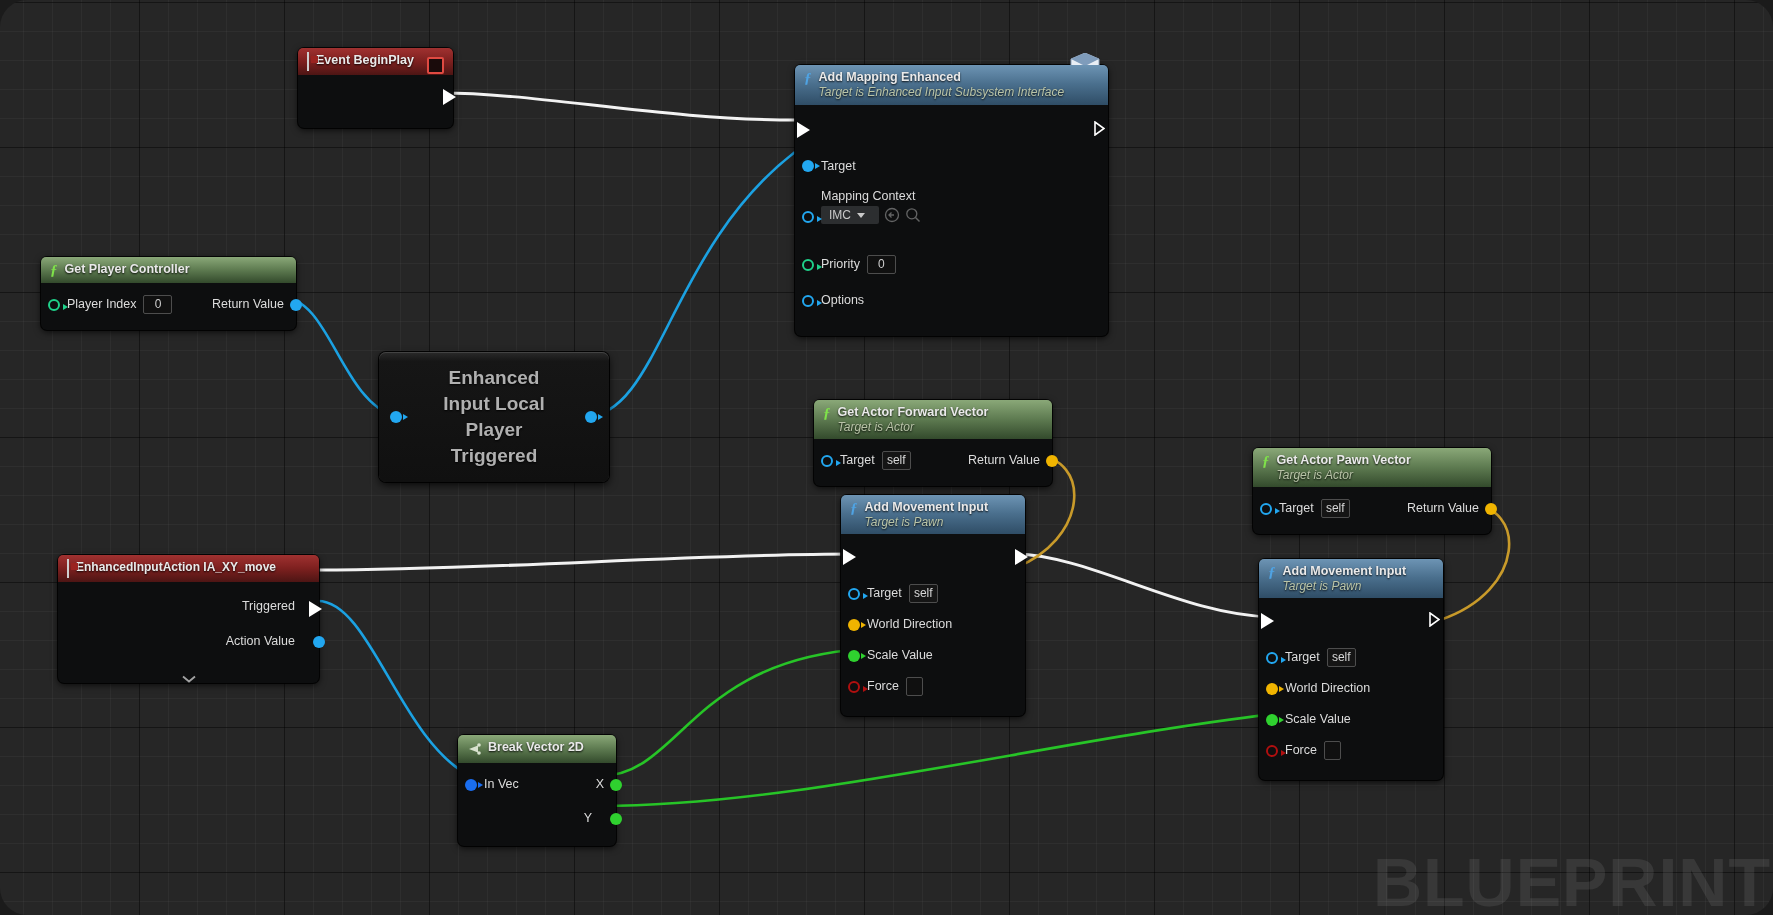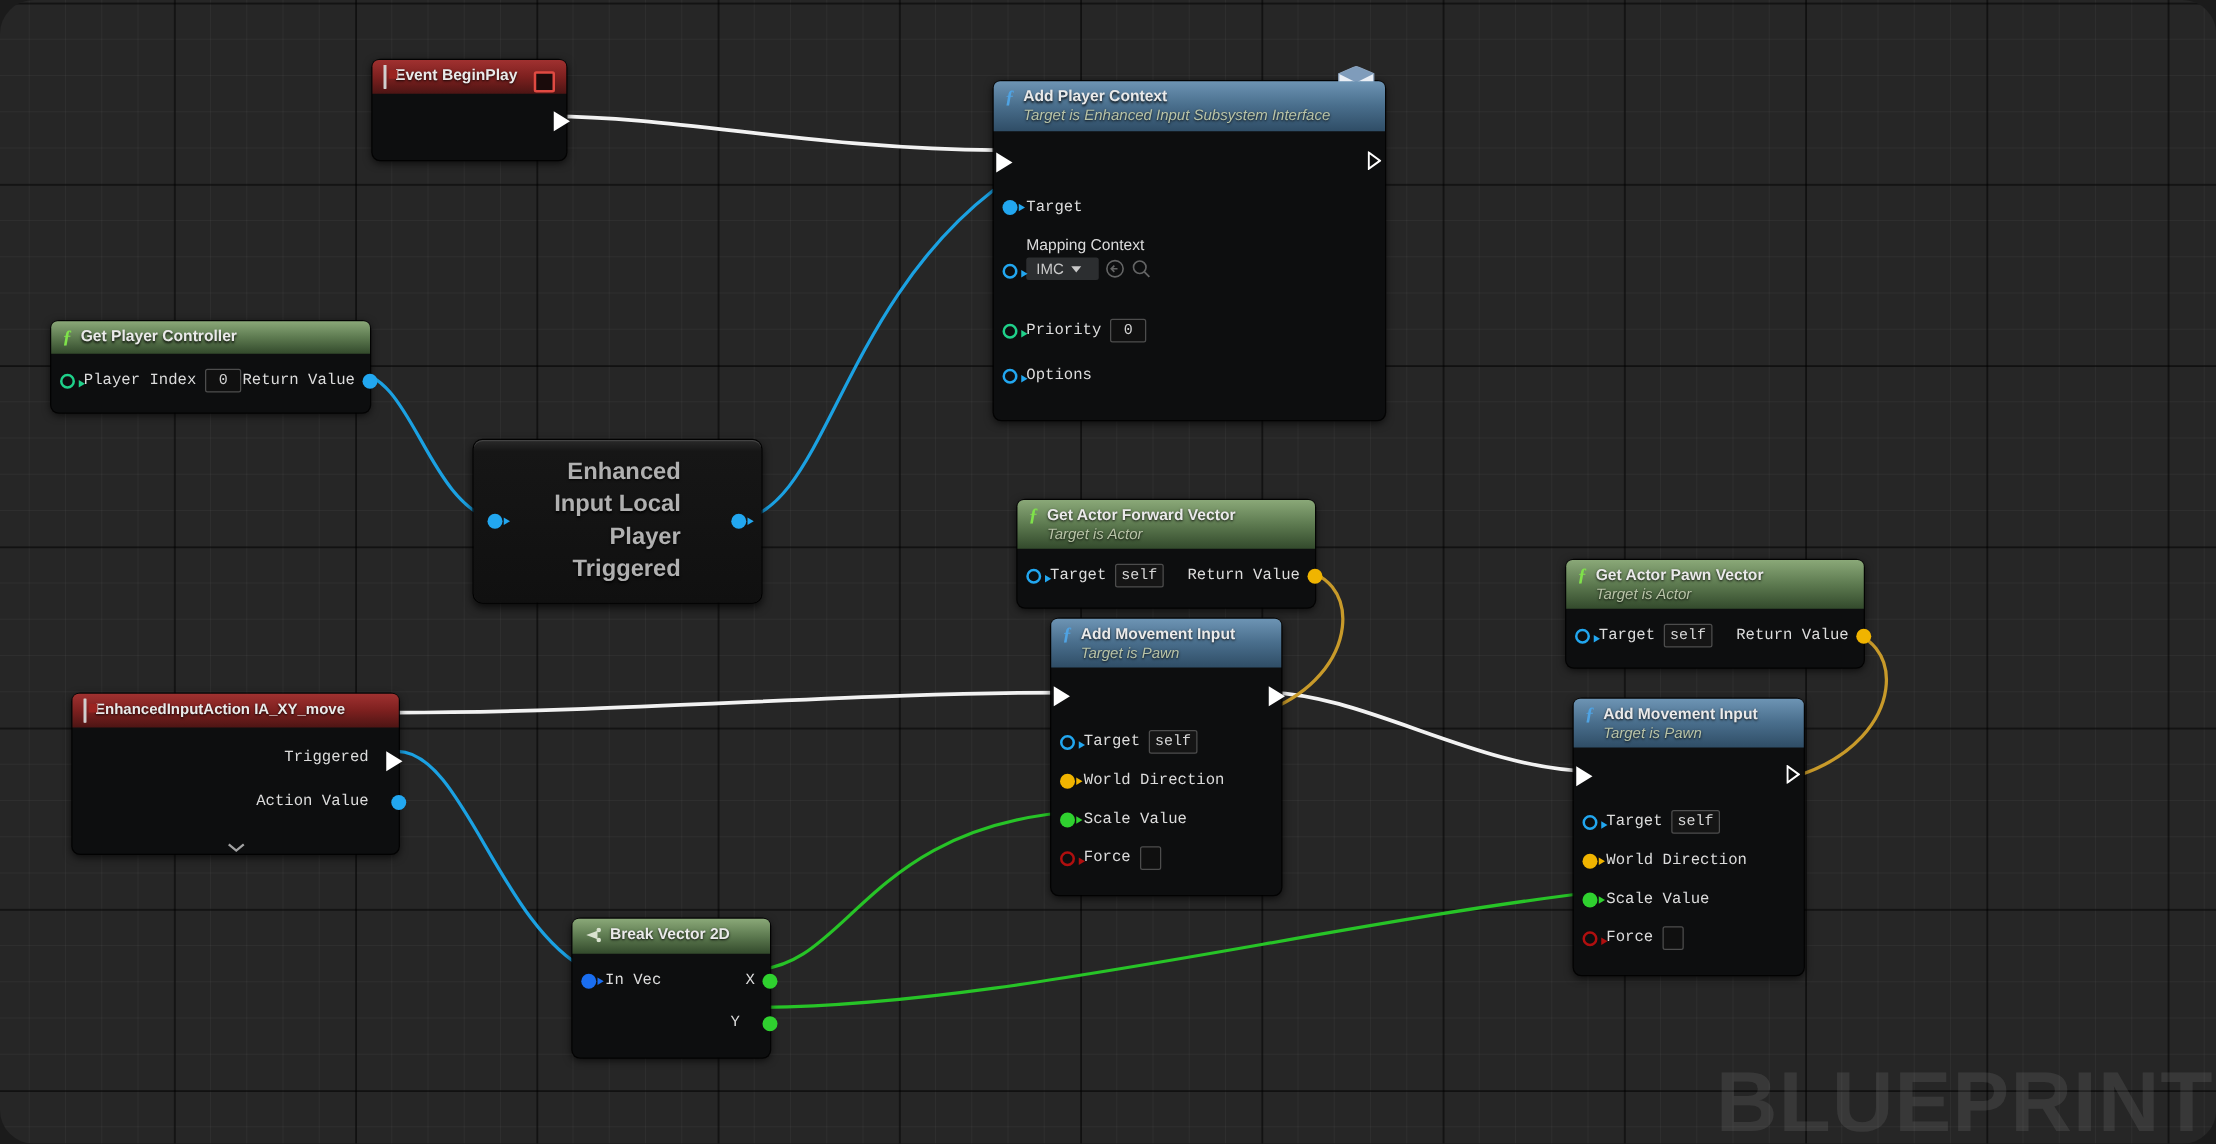--- a/index.html
+++ b/index.html
@@ -97,21 +97,20 @@
     background:linear-gradient(180deg,#a03130 0%,#7d201f 50%,#4d1514 100%);
   }
 
   .nrows{padding:7px 0 9px 0;position:relative;}
   .row{
     position:relative;
     display:flex;
     align-items:center;
     min-height:20px;
     padding:2px 12px 2px 12px;
-    font-family:Liberation Mono, monospace;
   }
   .row.right{justify-content:flex-end;text-align:center;}
   .plabel{font-size:12.5px;color:#dcdcdc;white-space:nowrap;}
 
   
   .pin{
     position:absolute;
     width:12px;height:12px;
     border-radius:50%;
     box-sizing:border-box;
@@ -196,21 +195,21 @@
     box-shadow:0 3px 8px rgba(0,0,0,0.8), 0 0 0 1px rgba(0,0,0,0.9), inset 0 1px 0 rgba(255,255,255,0.12);
     display:flex;
     align-items:center;
     justify-content:center;
   }
   .plain-node .txt{
     font-size:19px;
     font-weight:bold;
     color:#b0b0b0;
     line-height:26px;
-    text-align:right;
+    text-align:center;
     padding:6px 4px;
     text-shadow:0 1px 2px rgba(0,0,0,0.9);
   }
 
   
   .sqbadge{
     position:absolute;
     width:13px;height:13px;
     border:2px solid #e04a42;
     border-radius:2px;
@@ -295,21 +294,21 @@
     <span class="envelope" style="right:8px; top:-12px;">
       <svg viewBox="0 0 30 23" width="30" height="23">
         <path d="M1,6 L15,0 L29,6 L29,22 L1,22 Z" fill="#e9eef5" stroke="#8ea4bd" stroke-width="1"></path>
         <path d="M1,6 L15,0 L29,6 L15,13 Z" fill="#7f9cbb"></path>
         <path d="M1,22 L12,12 M29,22 L18,12" stroke="#b9c6d6" stroke-width="1.2" fill="none"></path>
       </svg>
     </span>
     <div class="nhead head-fn" style="padding-bottom:6px;">
       <span class="glyph fglyph blue">ƒ</span>
       <div>
-        <div class="ntitle">Add Player Context</div>
+        <div class="ntitle">Add Mapping Enhanced</div>
         <div class="nsub">Target is Enhanced Input Subsystem Interface</div>
       </div>
     </div>
     <div class="nrows" style="padding-top:14px; padding-bottom:24px;">
 
       <div class="row" style="height:22px;">
         <span class="exec" style="left:2px; top:3px;"></span>
         <span class="exec hollowx" style="right:3px; top:2px;">
           <svg viewBox="0 0 11 15" width="11" height="15">
             <path d="M1,1 L1,14 L10,7.5 Z" fill="none" stroke="#ffffff" stroke-width="1.6"></path>

